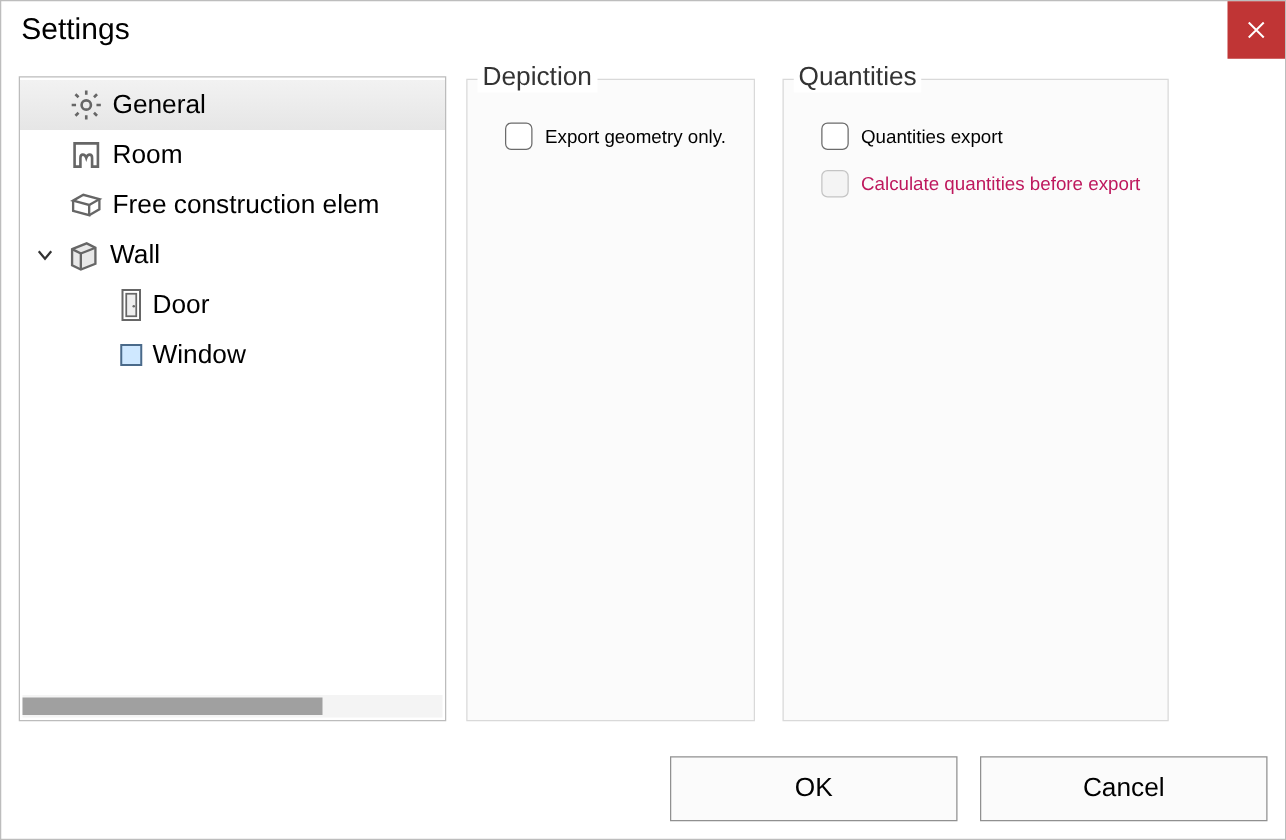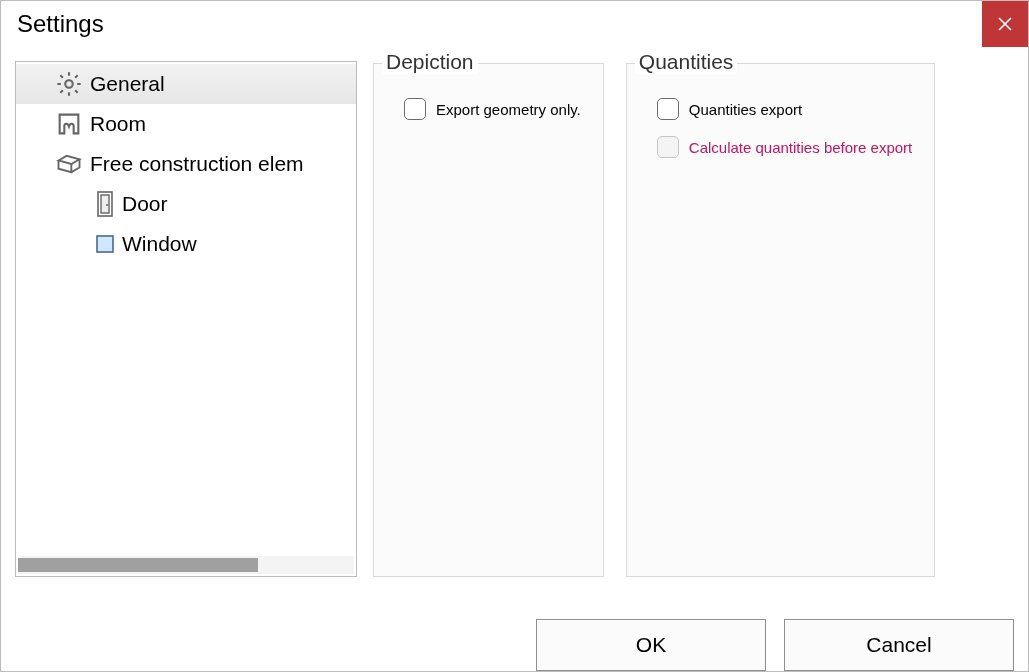--- a/index.html
+++ b/index.html
@@ -125,21 +125,21 @@
     border-radius: 5px;
     background: #fff;
     flex-shrink: 0;
   }
   .checkrow.disabled .checkbox {
     border-color: #c4c4c4;
     background: #f4f4f4;
   }
   .footer {
     position: absolute;
-    bottom: 0;
+    bottom: 14px;
     right: 14px;
     display: flex;
     gap: 18px;
   }
   .btn {
     width: 230px;
     height: 52px;
     border: 1px solid #909090;
     background: #fbfbfb;
     display: flex;
@@ -199,20 +199,37 @@
                   <path d="M3 9 L10 5 L21 8 L14 12 Z"></path>
                   <path d="M3 9 V16 L14 19 V12"></path>
                   <path d="M21 8 V15 L14 19"></path>
                 </g>
               </svg>
           </span>
           <span class="tree-label">Free construction elem</span>
         </div>
 
 
+        <div class="tree-item" style="padding-left:10px;">
+          <span class="tree-expander">
+            <svg width="14" height="14" viewBox="0 0 14 14">
+                <path d="M2 4 L7 10 L12 4" fill="none" stroke="#333" stroke-width="1.8"></path>
+              </svg>
+          </span>
+          <span class="tree-icon">
+            <svg width="28" height="28" viewBox="0 0 24 24">
+                <g fill="#e8e8e8" stroke="#666" stroke-width="1.6">
+                  <path d="M4 8 L14 4 L20 7 L20 18 L10 22 L4 19 Z"></path>
+                  <path d="M4 8 L10 11 L10 22" fill="none"></path>
+                  <path d="M10 11 L20 7" fill="none"></path>
+                </g>
+              </svg>
+          </span>
+          <span class="tree-label">Wall</span>
+        </div>
 
         <div class="tree-item" style="padding-left:78px;">
           <span class="tree-icon" style="width:22px;height:28px;">
             <svg width="20" height="28" viewBox="0 0 20 28">
                 <rect x="3" y="2" width="14" height="24" fill="none" stroke="#666" stroke-width="1.6"></rect>
                 <rect x="6" y="5" width="8" height="18" fill="#eee" stroke="#666" stroke-width="1.4"></rect>
                 <circle cx="12" cy="15" r="1" fill="#666"></circle>
               </svg>
           </span>
           <span class="tree-label">Door</span>

